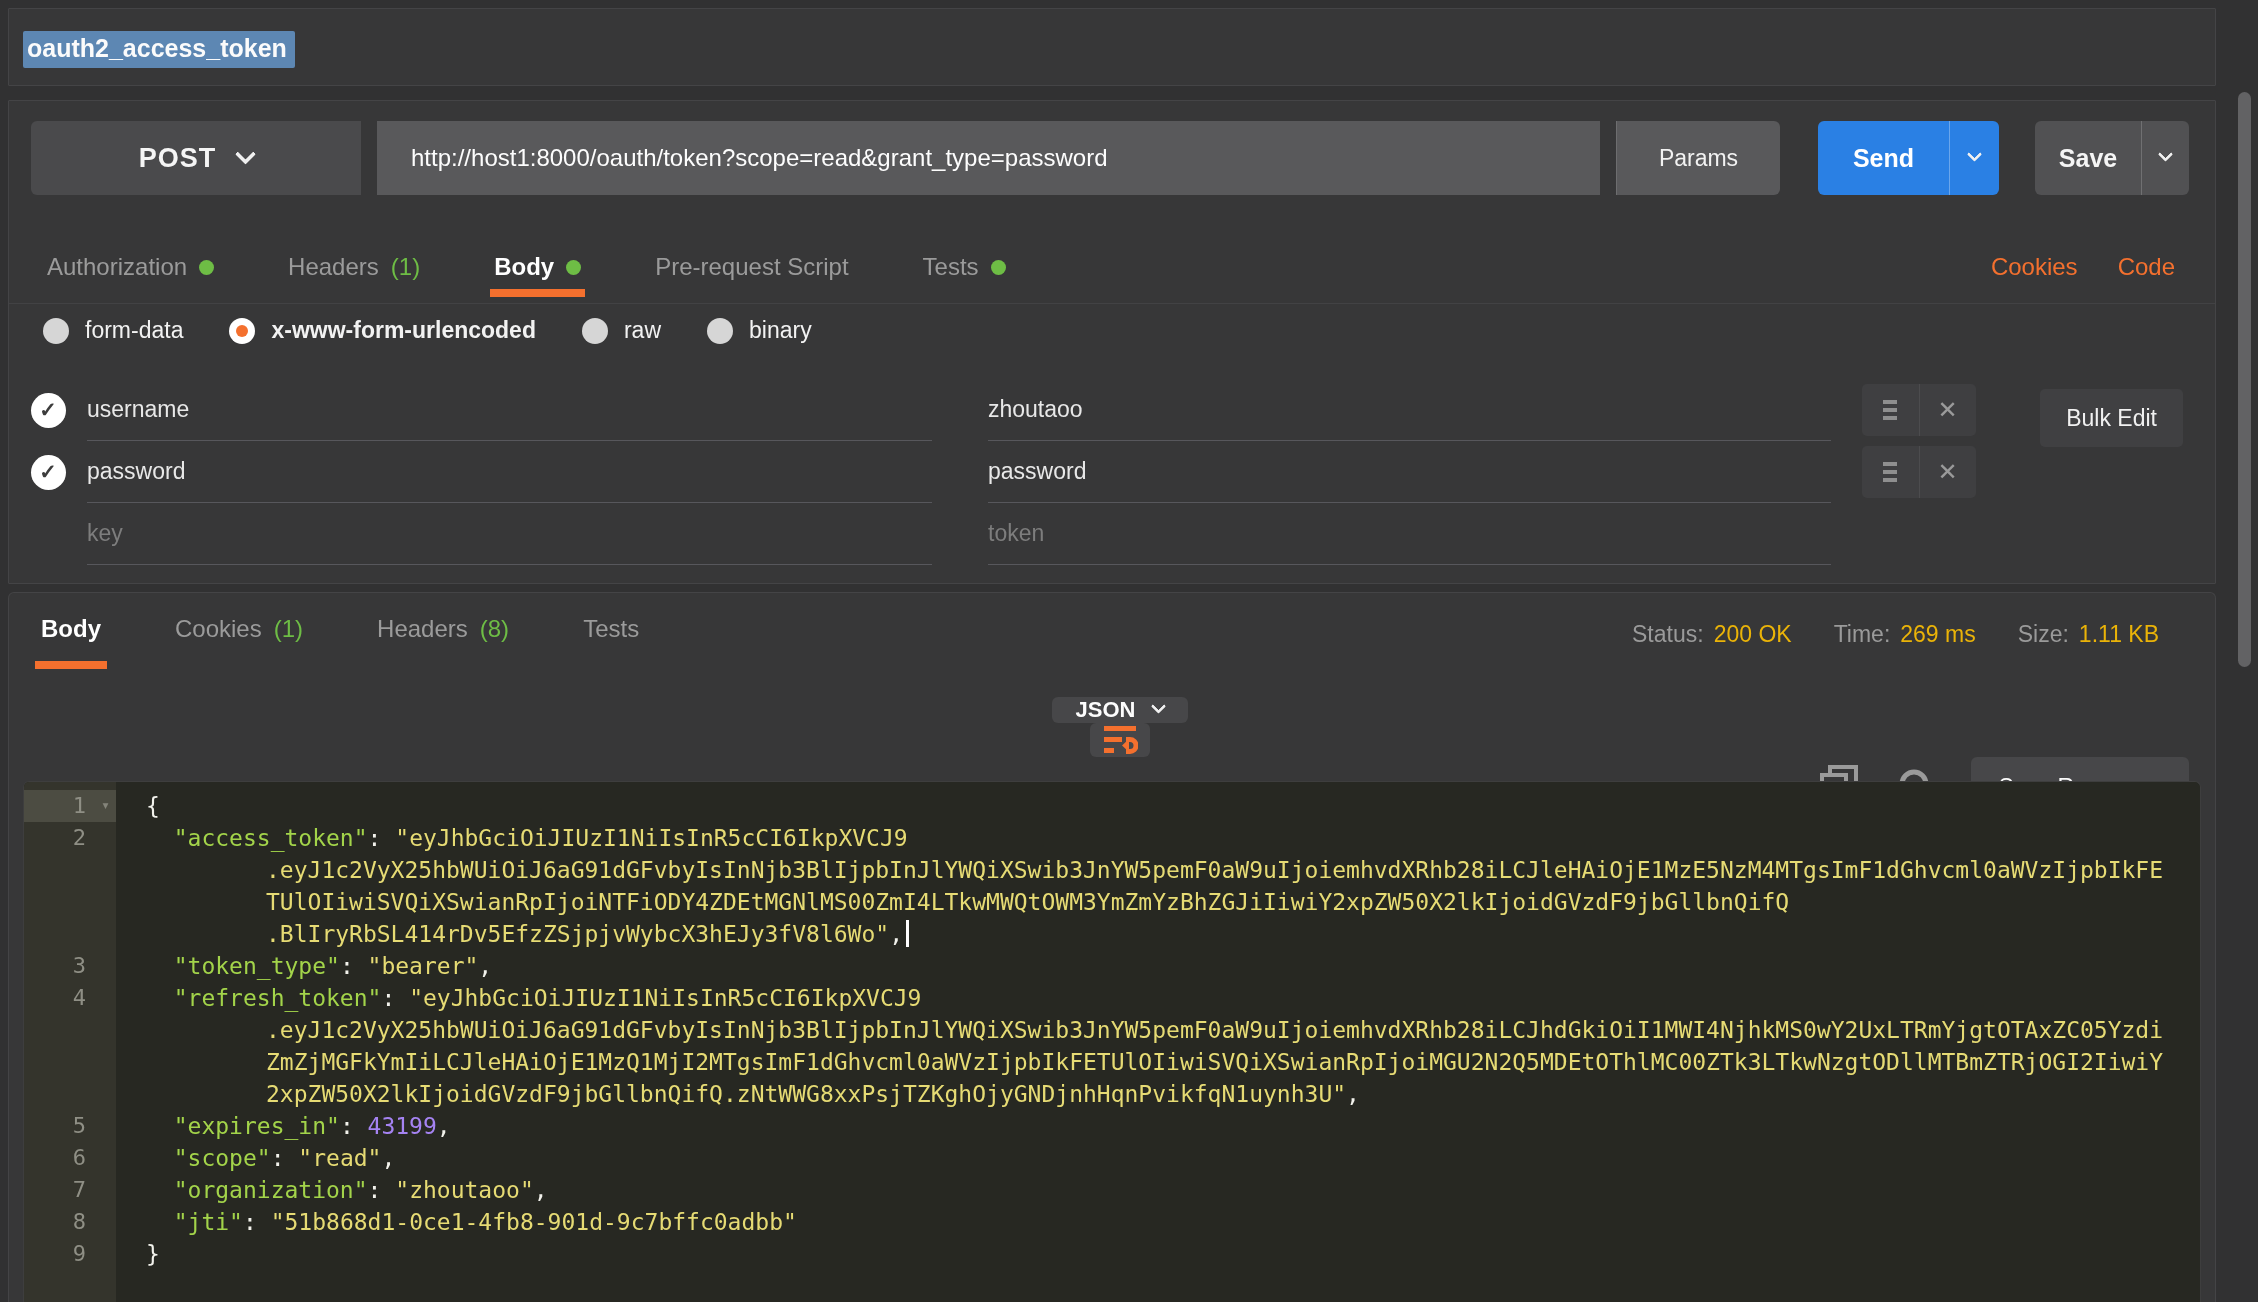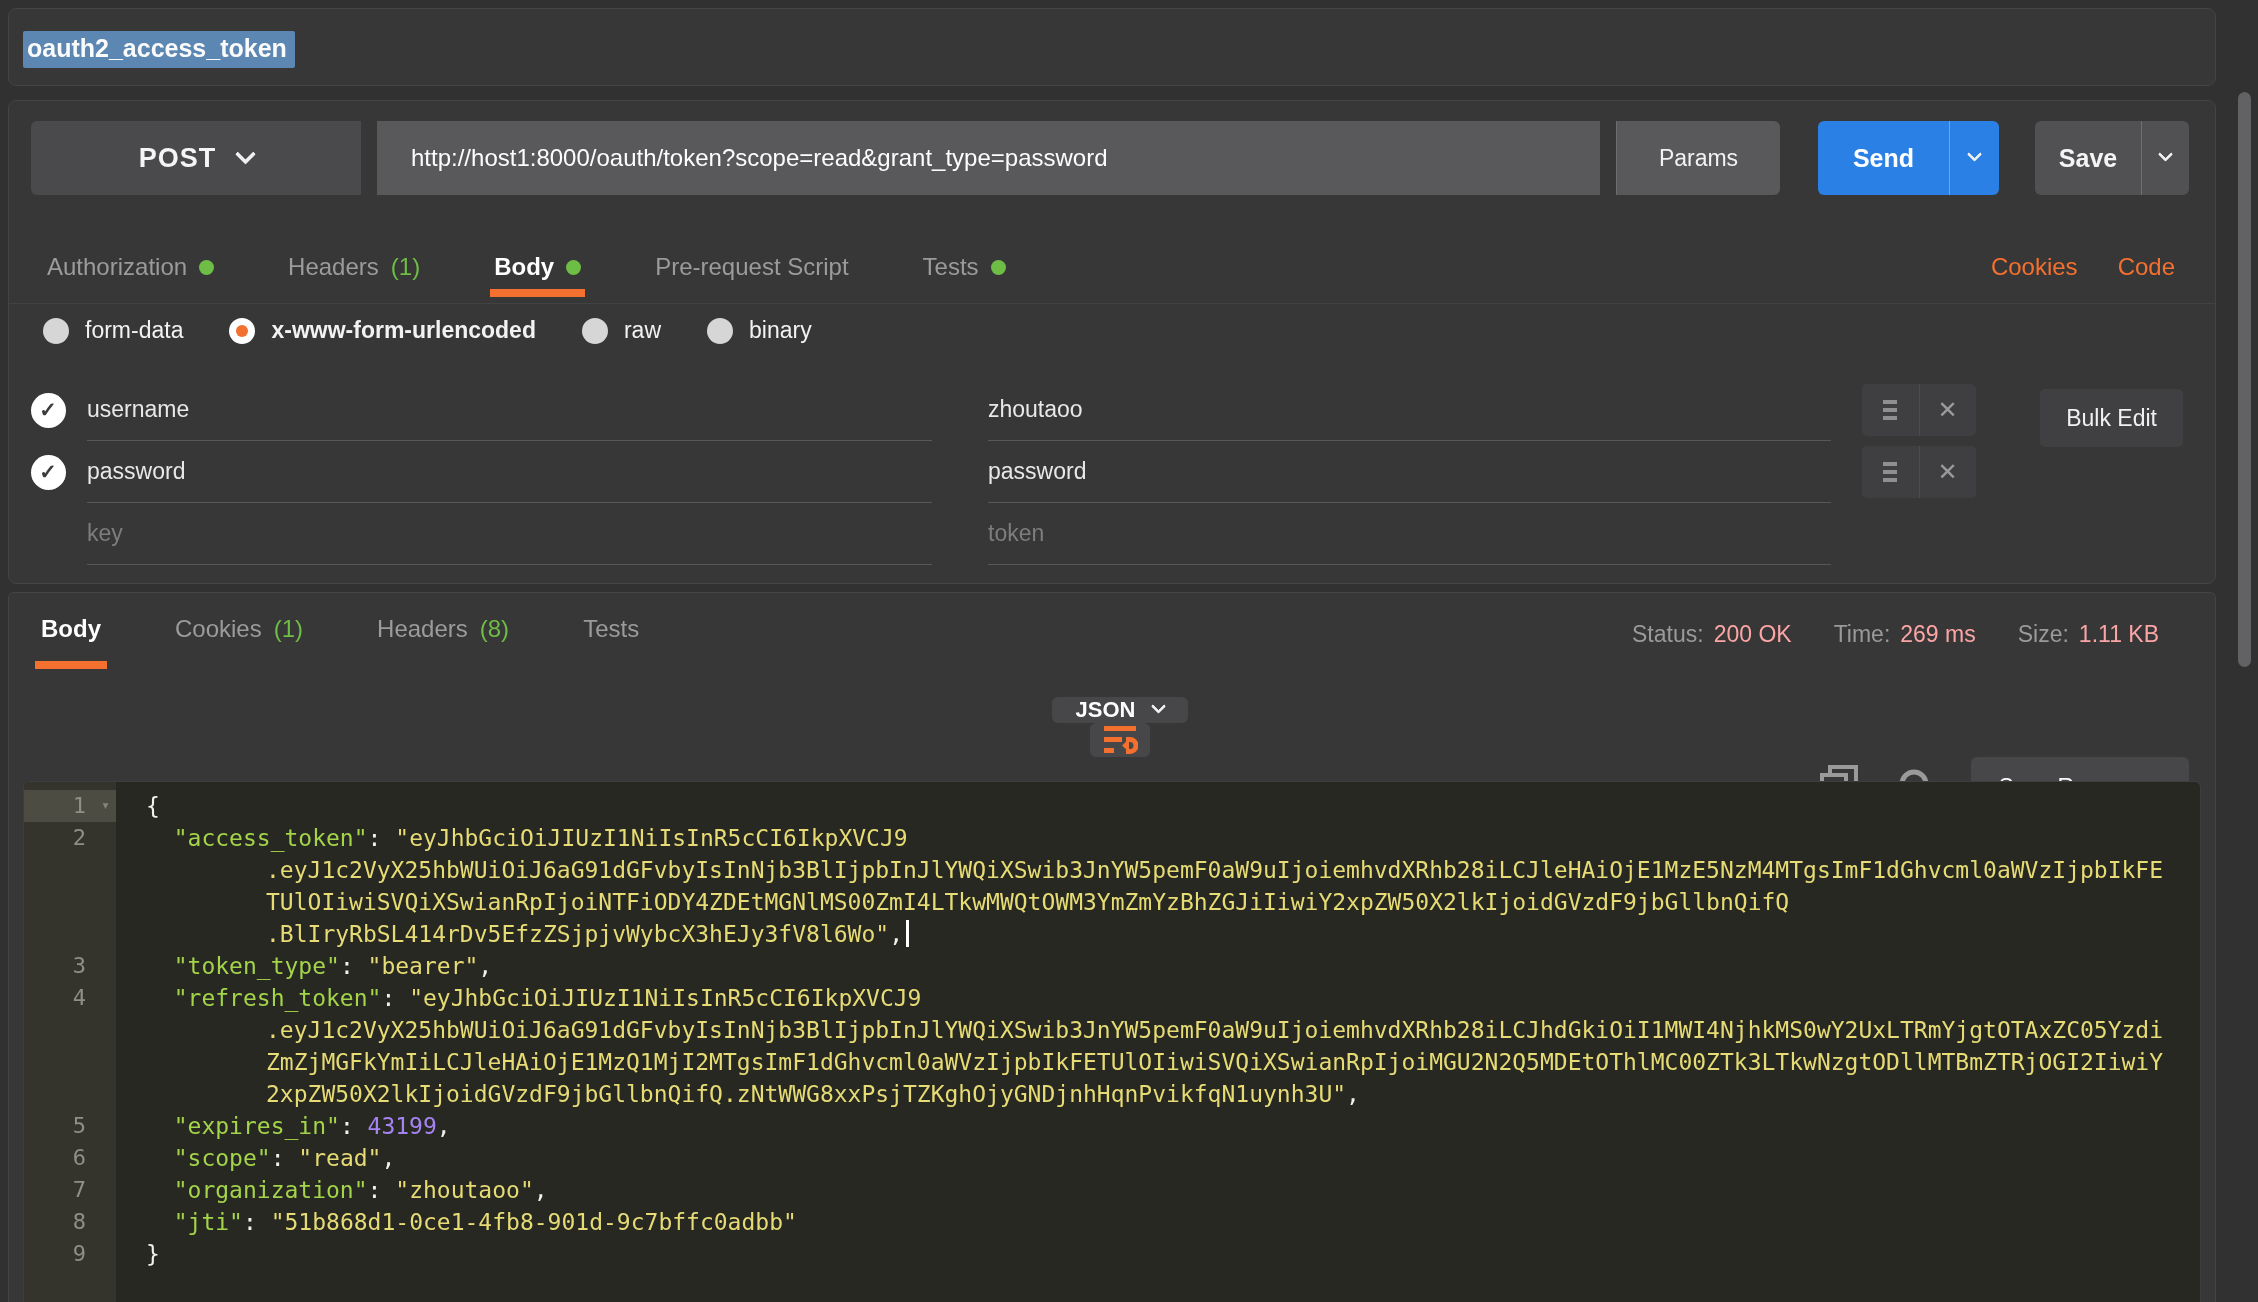--- a/index.html
+++ b/index.html
@@ -1,18 +1,18 @@
 <!DOCTYPE html>
 <html><head>
 <meta charset="utf-8">
 <style>
   * { margin:0; padding:0; box-sizing:border-box; }
   html,body { width:2258px; height:1302px; overflow:hidden; }
   body { background:#313132; font-family:"Liberation Sans", sans-serif; color:#e8e8e8; position:relative; }
-  .card { position:absolute; left:8px; width:2208px; background:#373738; border:1px solid #444446; border-radius:8px; }
+  .card { position:absolute; left:8px; width:2208px; background:#373738; border:1px solid #444446; border-radius:1px; }
 
   
   #title-card { top:8px; height:78px; }
   .req-title { position:absolute; left:14px; top:22px; font-size:25px; font-weight:bold; color:#fbfbfb;
                background:#5d87b3; padding:3px 8px 5px 4px; border-radius:2px; }
 
   
   #request-card { top:100px; height:484px; }
   .url-row { position:absolute; left:22px; right:26px; top:20px; height:74px; display:flex;gap:16px; }
   .method-box { width:330px; background:#4a4a4c; border-radius:6px 0 0 6px; display:flex; align-items:center;
@@ -69,21 +69,21 @@
   .bulk-edit { position:absolute; right:32px; top:288px; height:58px; padding:0 26px; background:#404042;
                border-radius:5px; display:flex; align-items:center; font-size:23px; color:#f0f0f0; cursor:pointer; }
 
   
   #response-card { top:592px; height:710px; border-bottom:0; border-radius:6px 6px 0 0; }
   .resp-tabs { position:absolute; left:22px; top:0; display:flex; gap:54px; }
   .resp-tabs .tab { padding:22px 10px 26px; }
   .resp-tabs .tab.active::after { bottom:0; }
   .resp-meta { position:absolute; right:56px; top:28px; display:flex; gap:42px; font-size:23px; }
   .meta-label { color:#9a9a9a; }
-  .meta-value { color:#fca5a5; margin-left:10px; }
+  .meta-value { color:#eab308; margin-left:10px; }
 
   .resp-toolbar { position:absolute; left:22px; right:26px; top:104px; height:60px; display:flex; align-items:center;flex-direction:column; }
   .seg-group { display:flex; background:#474749; border-radius:6px; overflow:hidden; height:60px; }
   .seg-btn { padding:0 30px; display:flex; align-items:center; font-size:21px; color:#9a9a9a; cursor:pointer; }
   .seg-btn.active { color:#fff; font-weight:bold; }
   .fmt-dd { margin-left:20px; height:60px; background:#474749; border-radius:6px; padding:0 24px; display:flex;
             align-items:center; gap:18px; font-size:22px; font-weight:bold; color:#fdfdfd; cursor:pointer; }
   .wrap-btn { margin-left:20px; width:60px; height:60px; background:#474749; border-radius:6px; display:flex;
               align-items:center; justify-content:center; cursor:pointer; }
   .tb-right { margin-left:auto; display:flex; align-items:center; gap:30px; }

